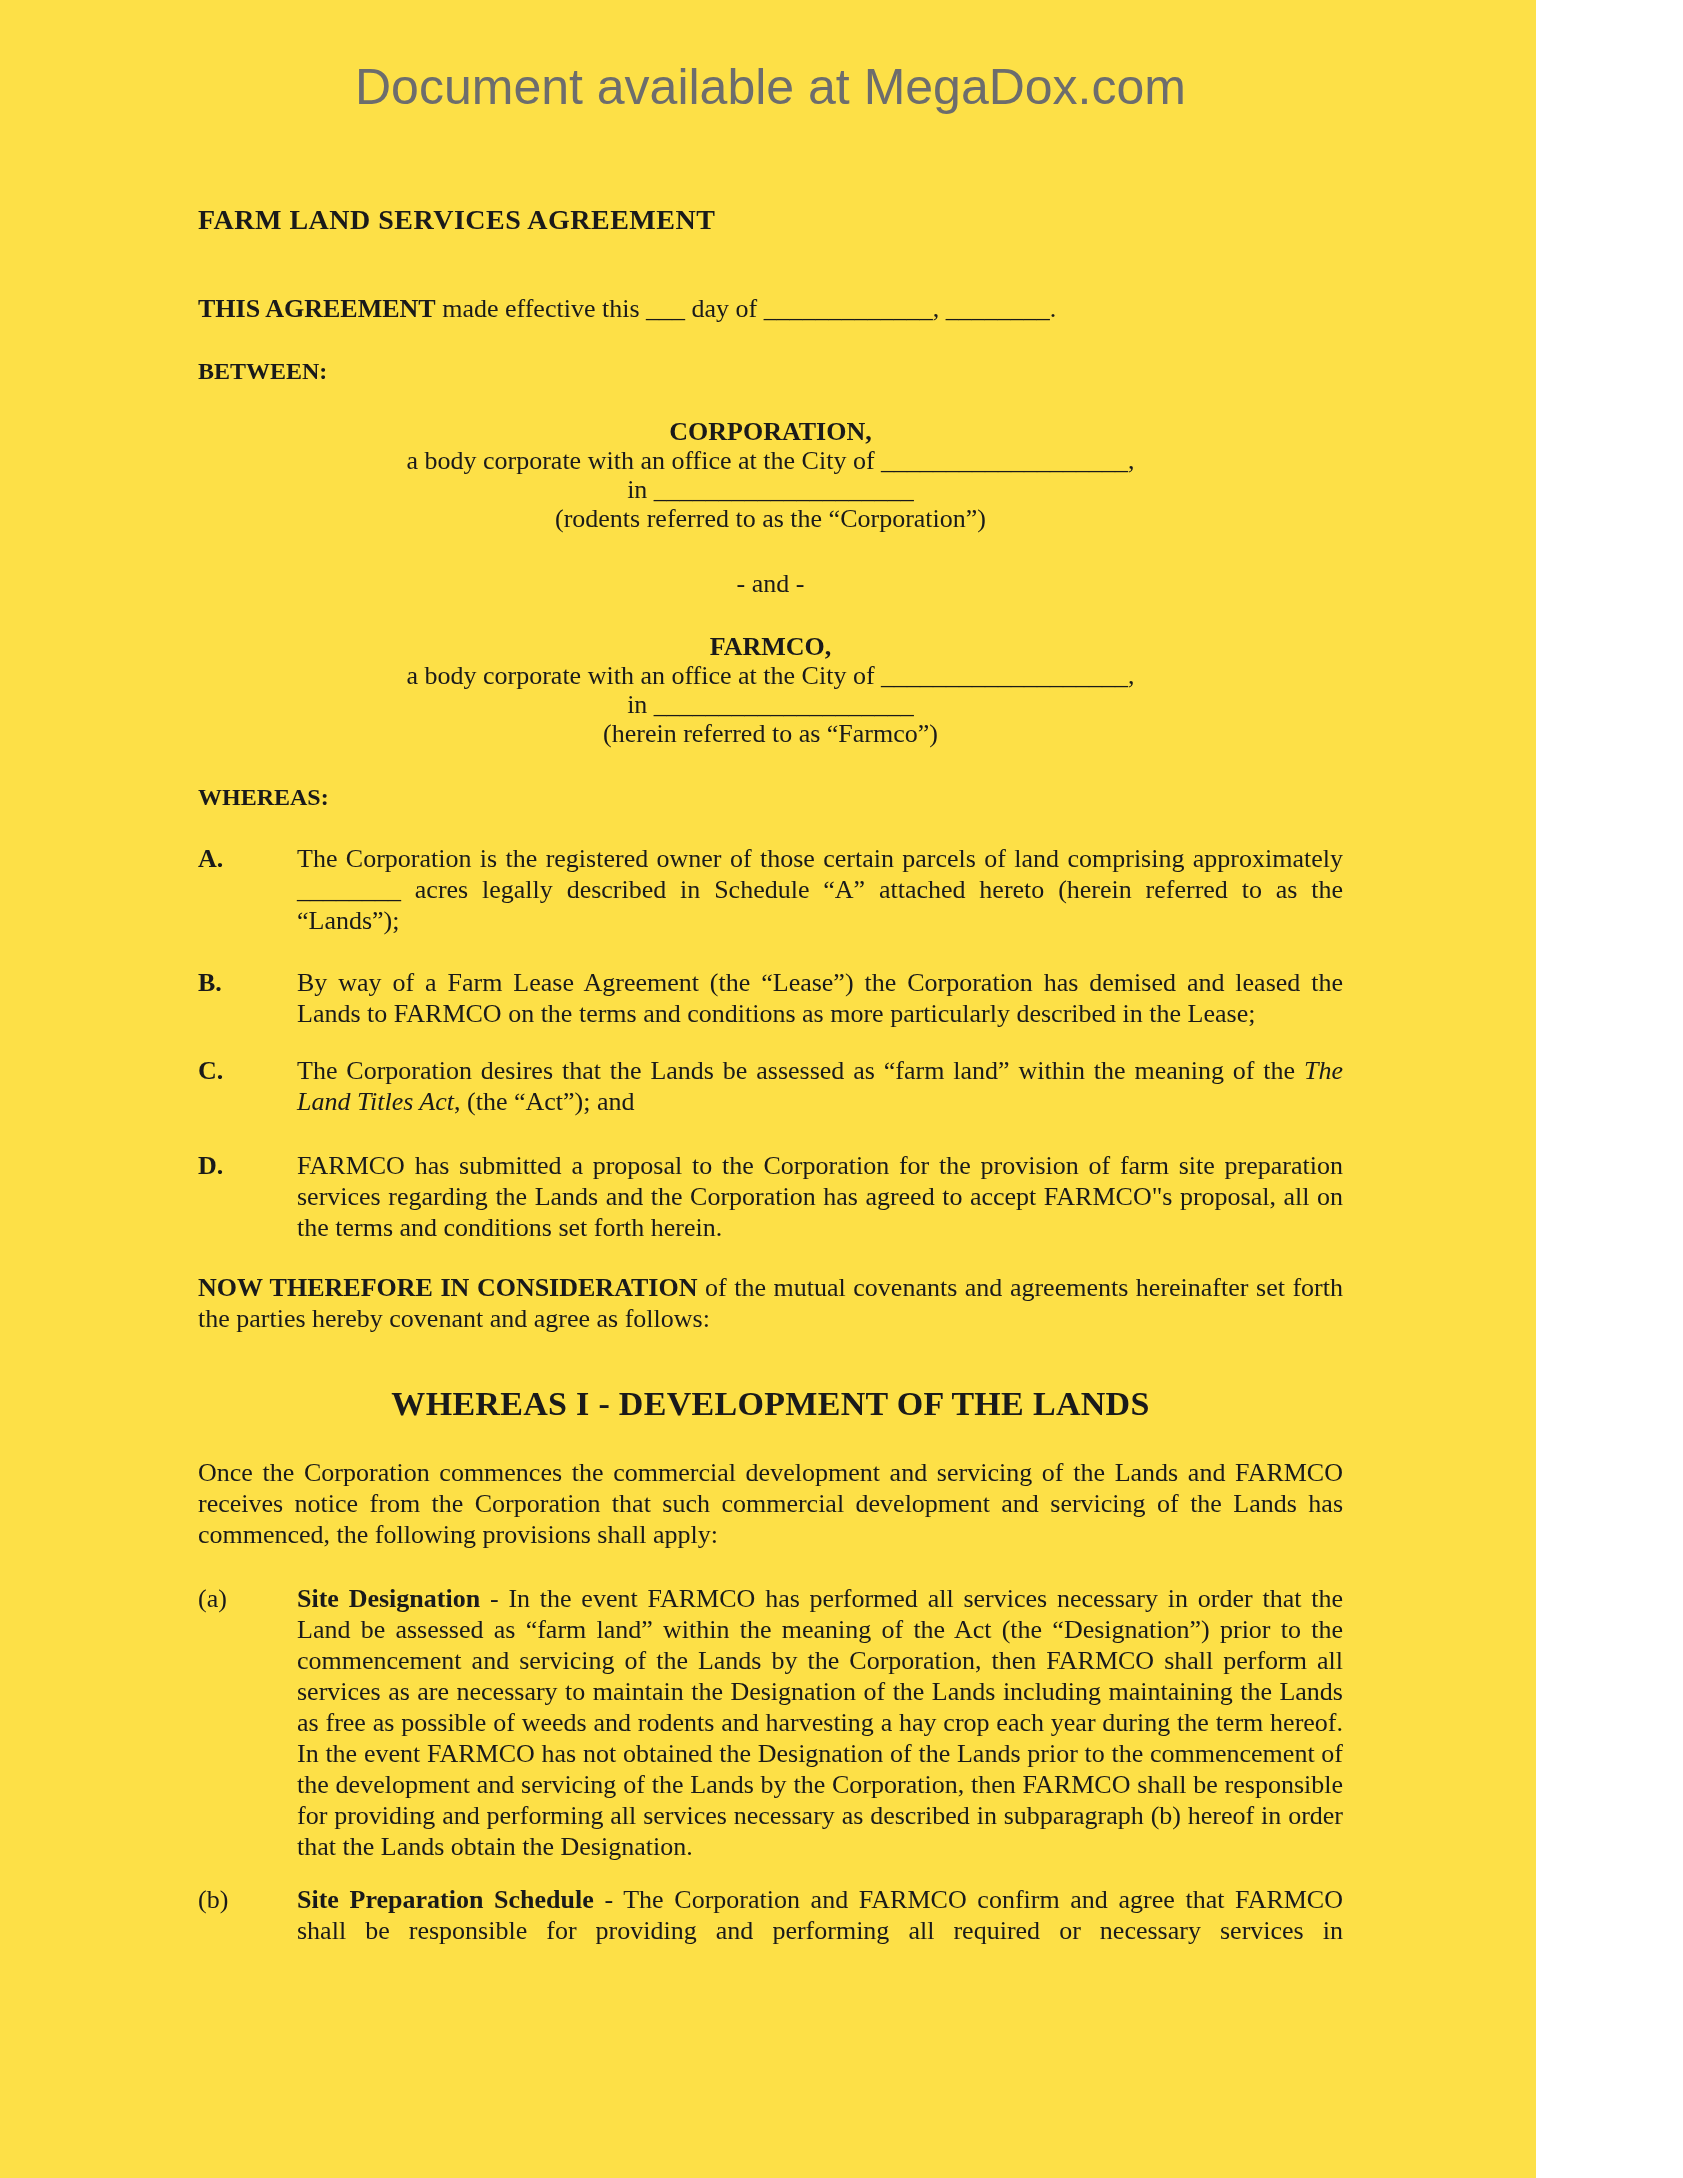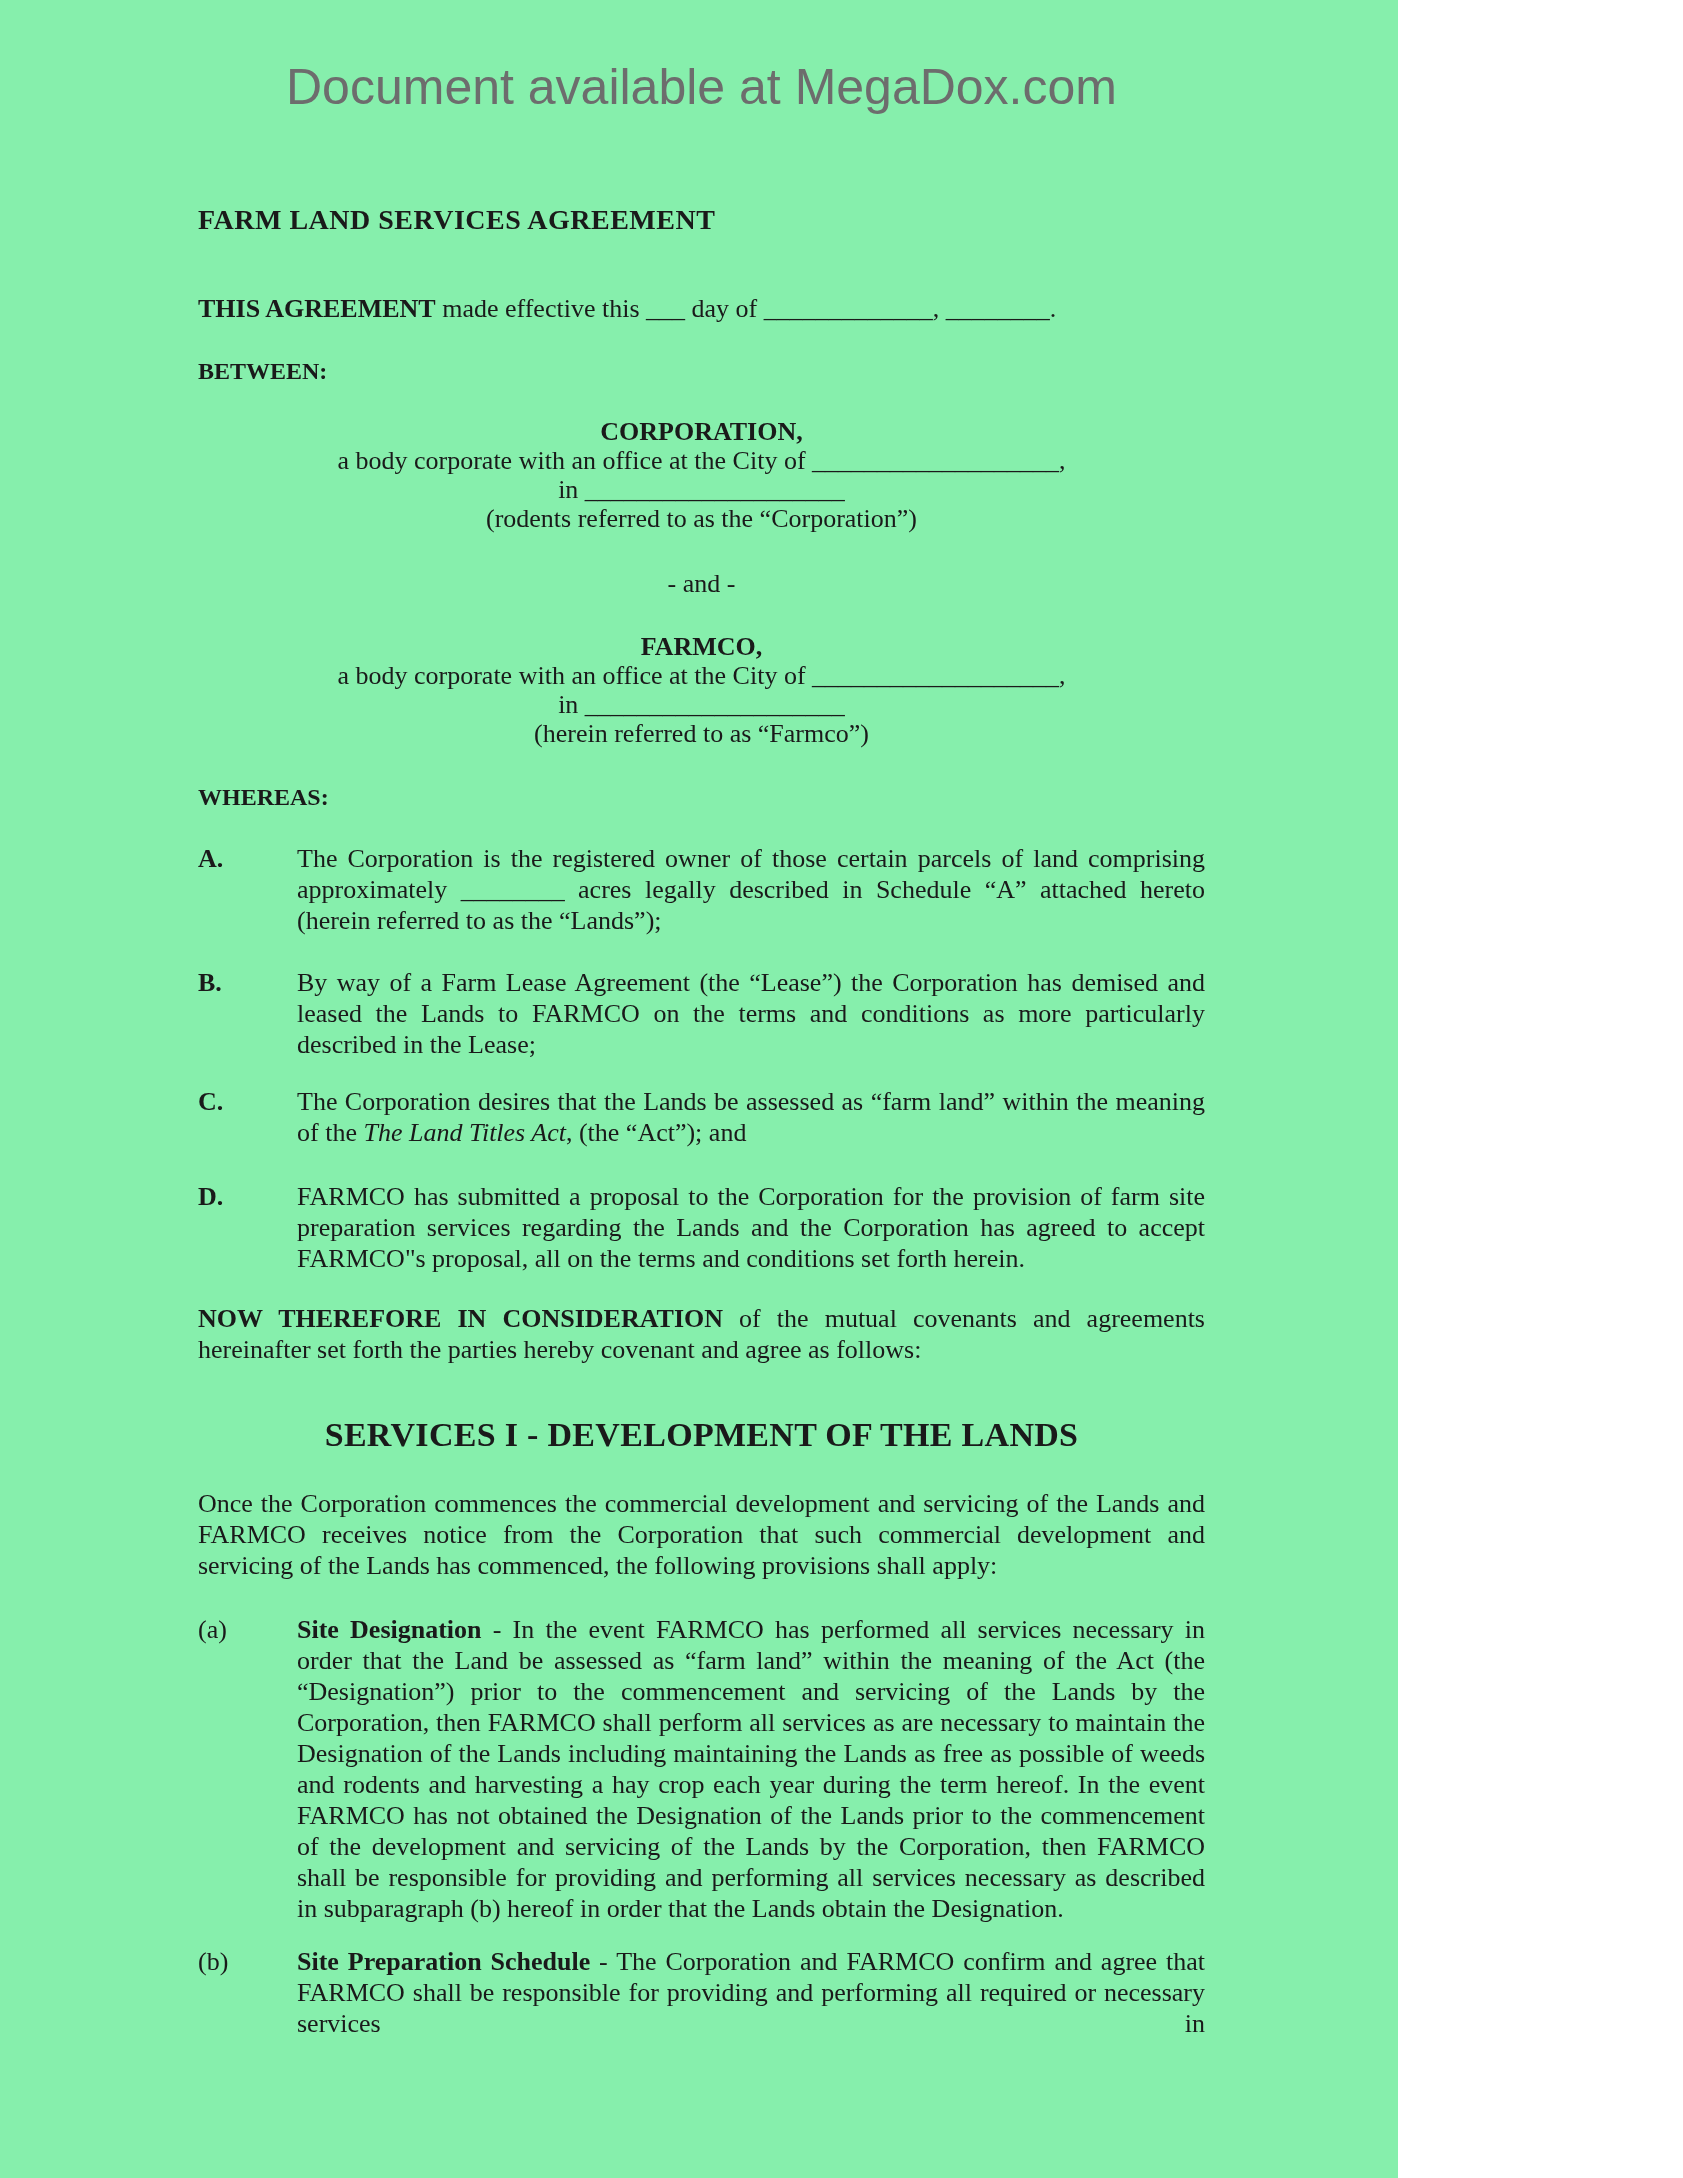--- a/index.html
+++ b/index.html
@@ -1,20 +1,20 @@
 <!DOCTYPE html>
 <html><head>
 <meta charset="utf-8">
 <style>
   html, body { margin: 0; padding: 0; background: #ffffff; }
   .page {
     position: relative;
-    width: 1398px;
+    width: 1536px;
     height: 2178px;
-    background: #86efac;
+    background: #fde047;
     box-sizing: border-box;
     padding: 59px 193px 0 198px;
     font-family: "Liberation Serif", serif;
     color: #1a1a1a;
     overflow: hidden;
   }
   .watermark {
     text-align: center;
     font-family: "Liberation Sans", sans-serif;
     font-size: 50px;
@@ -109,21 +109,21 @@
     <div class="clause-body"><span>The Corporation desires that the Lands be assessed as “farm land” within the meaning of the </span><i>The Land Titles Act</i><span>, (the “Act”); and</span></div>
   </div>
 
   <div class="clause rec-d">
     <span class="letter">D.</span>
     <div class="clause-body">FARMCO has submitted a proposal to the Corporation for the provision of farm site preparation services regarding the Lands and the Corporation has agreed to accept FARMCO"s proposal, all on the terms and conditions set forth herein.</div>
   </div>
 
   <p class="para now-para"><span class="bold">NOW THEREFORE IN CONSIDERATION</span><span> of the mutual covenants and agreements hereinafter set forth the parties hereby covenant and agree as follows:</span></p>
 
-  <h2 class="article-heading">SERVICES I - DEVELOPMENT OF THE LANDS</h2>
+  <h2 class="article-heading">WHEREAS I - DEVELOPMENT OF THE LANDS</h2>
 
   <p class="para article-intro">Once the Corporation commences the commercial development and servicing of the Lands and FARMCO receives notice from the Corporation that such commercial development and servicing of the Lands has commenced, the following provisions shall apply:</p>
 
   <div class="clause item item-a">
     <span class="letter">(a)</span>
     <div class="clause-body"><span class="bold">Site Designation</span><span> - In the event FARMCO has performed all services necessary in order that the Land be assessed as “farm land” within the meaning of the Act (the “Designation”) prior to the commencement and servicing of the Lands by the Corporation, then FARMCO shall perform all services as are necessary to maintain the Designation of the Lands including maintaining the Lands as free as possible of weeds and rodents and harvesting a hay crop each year during the term hereof. In the event FARMCO has not obtained the Designation of the Lands prior to the commencement of the development and servicing of the Lands by the Corporation, then FARMCO shall be responsible for providing and performing all services necessary as described in subparagraph (b) hereof in order that the Lands obtain the Designation.</span></div>
   </div>
 
   <div class="clause item item-b continues">
     <span class="letter">(b)</span>

